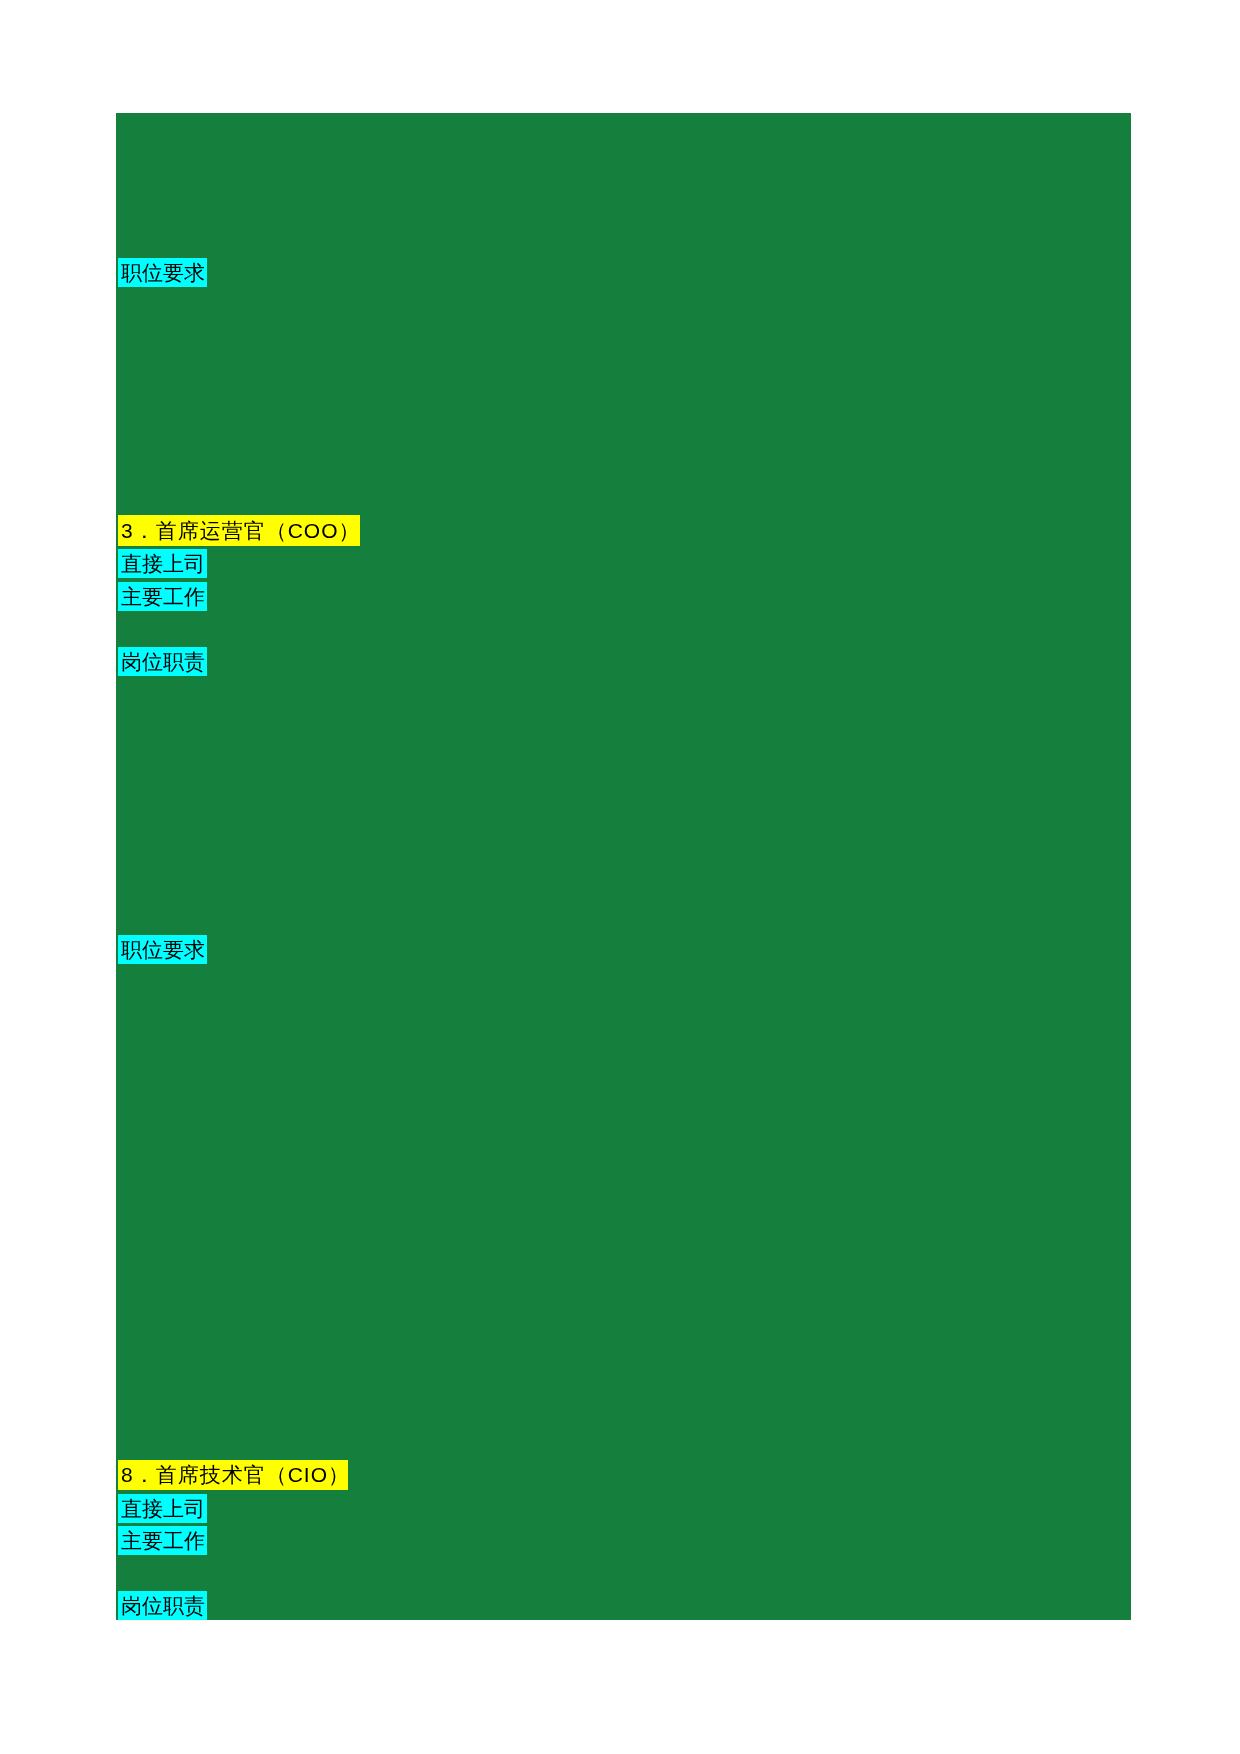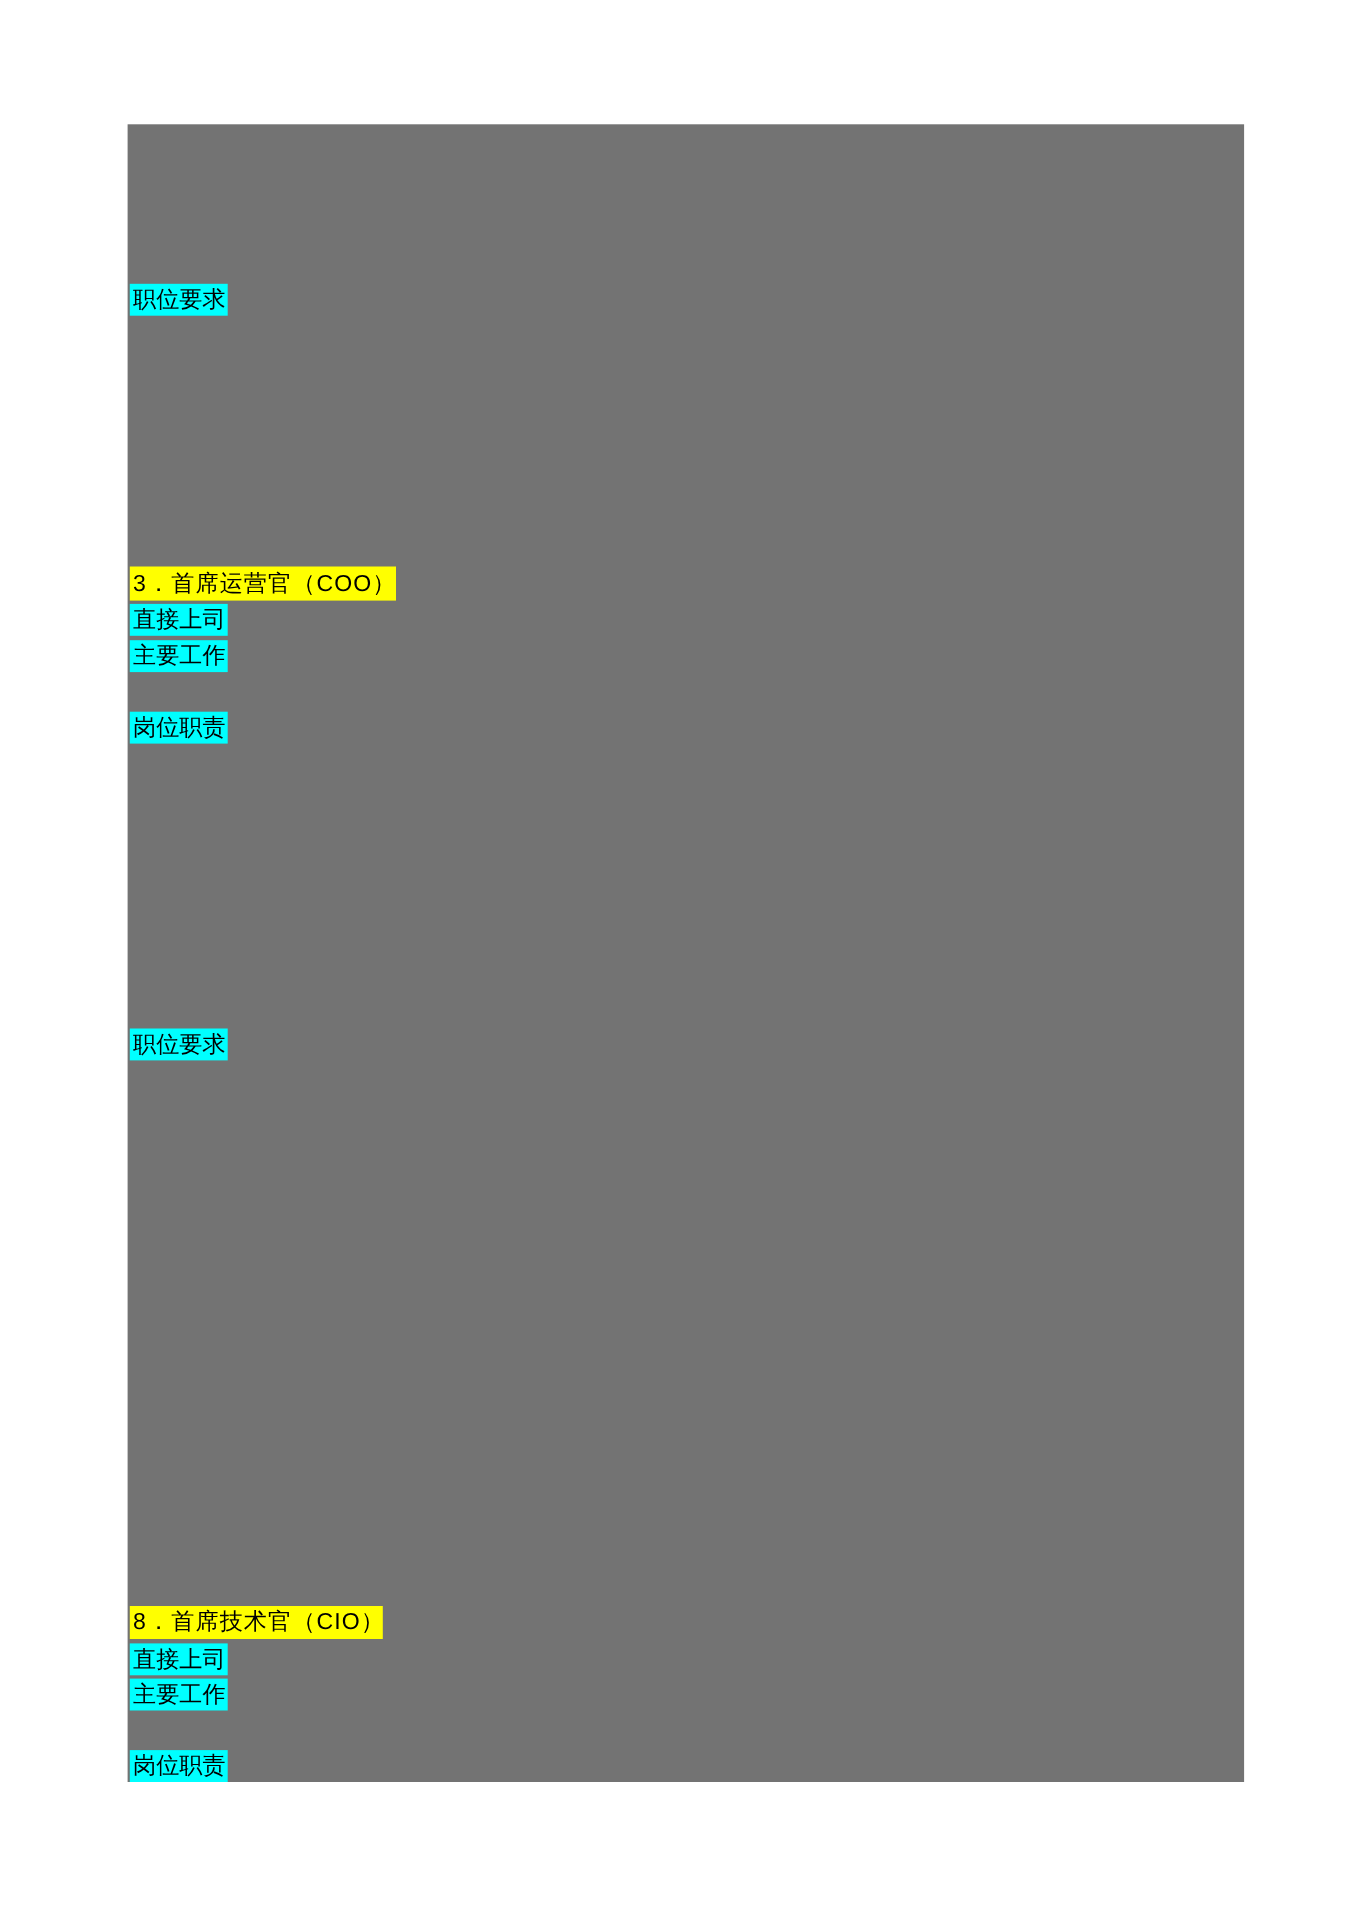--- a/index.html
+++ b/index.html
@@ -16,21 +16,21 @@
     width: 1240px;
     height: 1754px;
     background: #ffffff;
   }
   .page {
     position: absolute;
     left: 116px;
     top: 113px;
     width: 1015px;
     height: 1507px;
-    background: #737373;
+    background: #15803d;
     overflow: hidden;
   }
   .hl {
     position: absolute;
     display: block;
     color: #000000;
     font-size: 21px;
     white-space: nowrap;
     overflow: hidden;
     padding-left: 3px;

